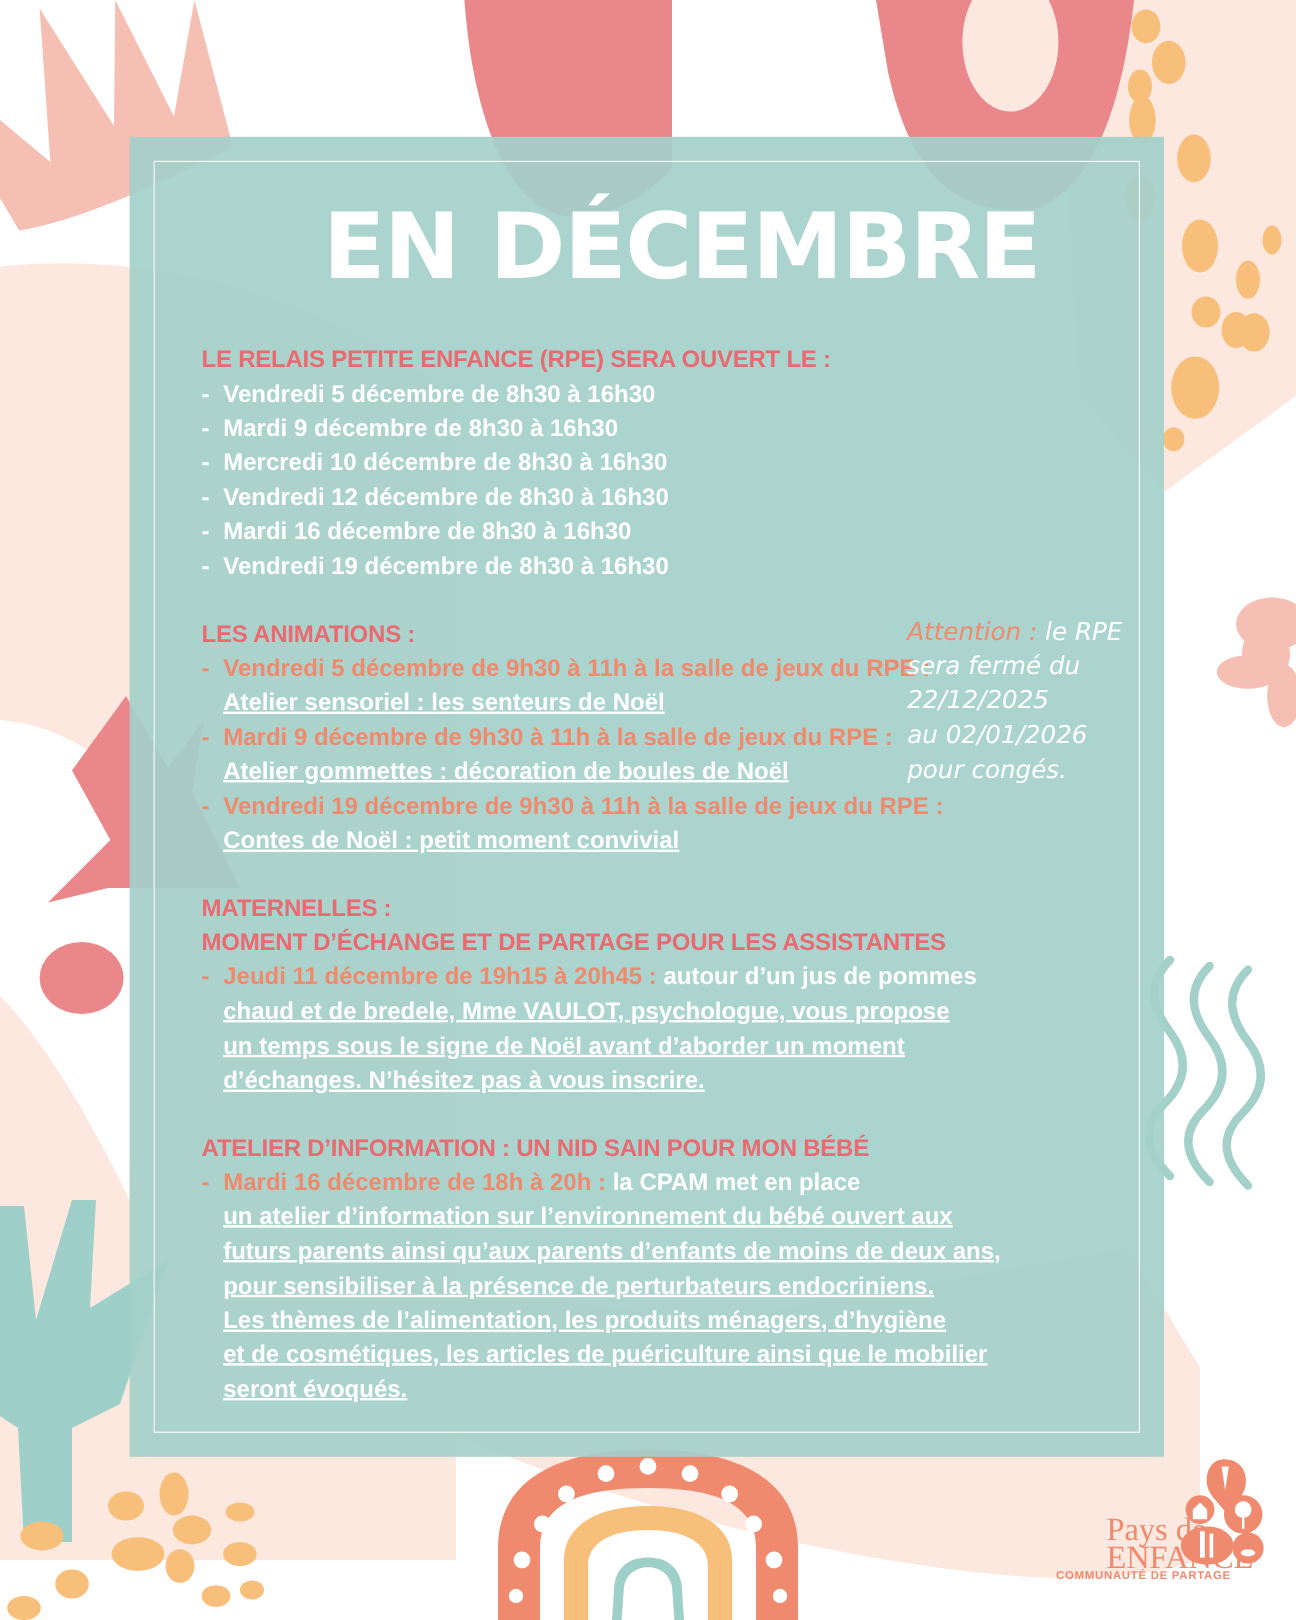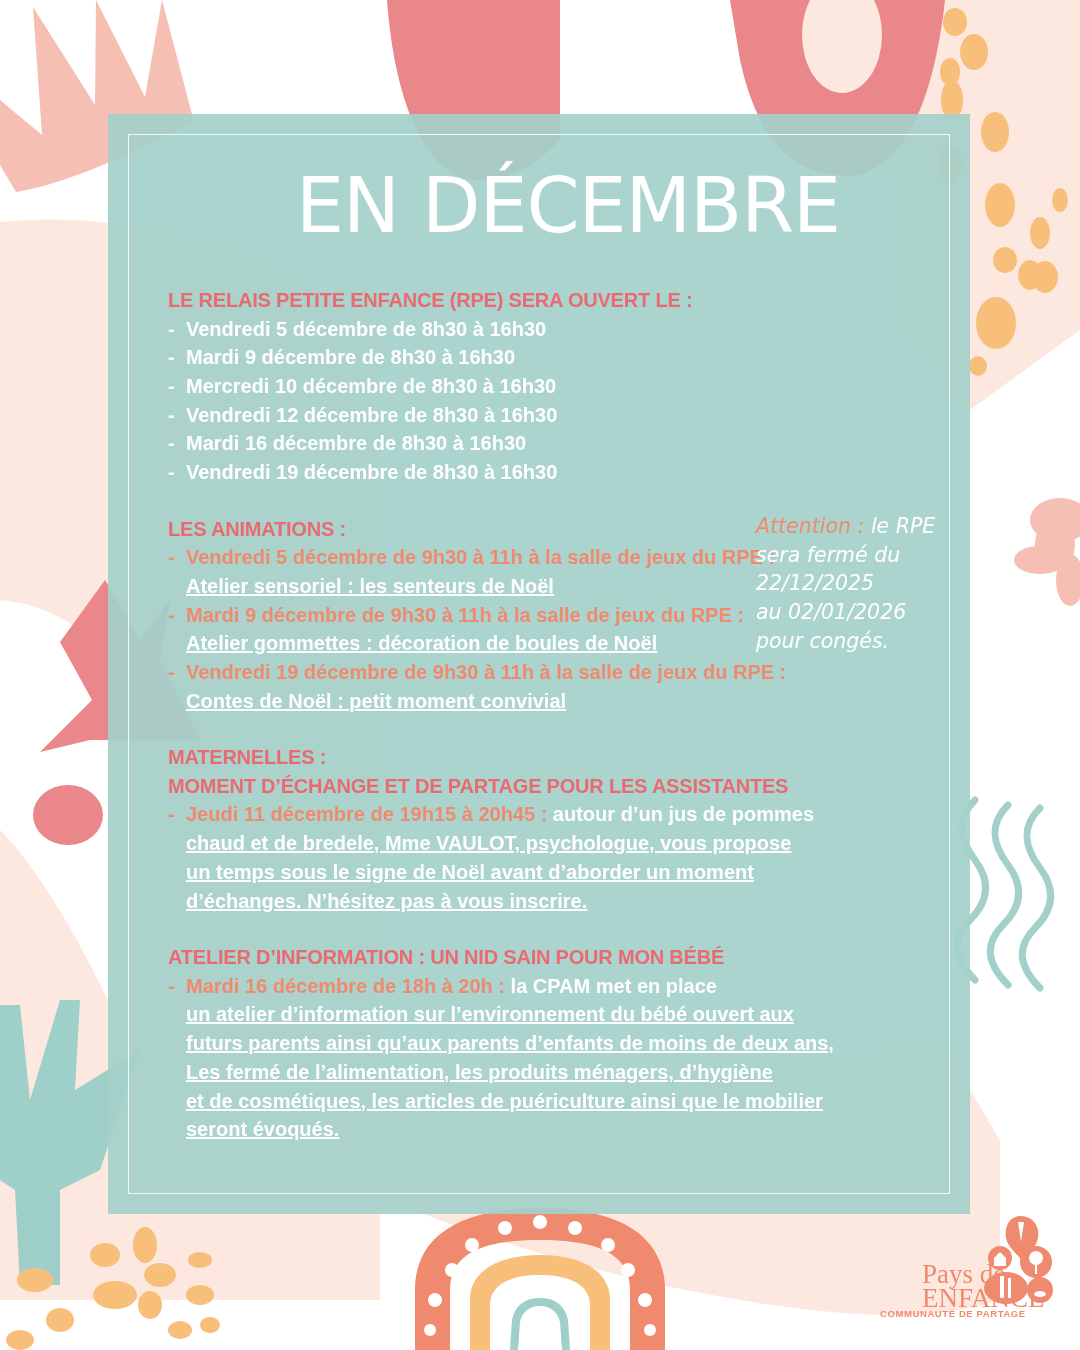--- a/index.html
+++ b/index.html
@@ -9,21 +9,21 @@
   .panel {
     position: absolute; left: 108px; top: 114px; width: 862px; height: 1100px;
     background: rgba(164, 208, 202, 0.92);
   }
   .panel-inner {
     position: absolute; left: 20px; top: 20px; right: 20px; bottom: 20px;
     border: 1.5px solid rgba(255,255,255,0.85);
   }
   .title {
     position: absolute; left: 10px; right: 0; top: 54px; text-align: center;
-    color: #ffffff; font-family: "DejaVu Sans", sans-serif; font-weight: normal;
+    color: #ffffff; font-family: "DejaVu Sans", sans-serif; font-weight: bold;
     font-size: 76px; letter-spacing: -1px; line-height: 1; padding-left: 48px;
   }
   .content { position: absolute; left: 60px; top: 172px; width: 760px; }
   .h {
     color: #ea6a72; font-family: "Liberation Sans", sans-serif; font-weight: bold;
     font-size: 20px; line-height: 28.5px; text-transform: uppercase; letter-spacing: -0.2px;
   }
   .line { color: #ffffff; font-weight: bold; font-size: 20px; line-height: 28.7px; white-space: nowrap; }
   .dash { display: inline-block; width: 18px; }
   .orange { color: #f08a6e; }
@@ -174,21 +174,22 @@
       <div class="line indent">d’échanges. N’hésitez pas à vous inscrire.</div>
     </div>
 
     <div class="gap"></div>
 
     <div>
       <div class="h">ATELIER D’INFORMATION : UN NID SAIN POUR MON BÉBÉ</div>
       <div class="line"><span class="dash orange">-</span><span class="orange">Mardi 16 décembre de 18h à 20h :</span><span> la CPAM met en place</span></div>
       <div class="line indent">un atelier d’information sur l’environnement du bébé ouvert aux</div>
       <div class="line indent">futurs parents ainsi qu’aux parents d’enfants de moins de deux ans,</div>
-      <div class="line indent">Les fermé de l’alimentation, les produits ménagers, d’hygiène</div>
+      <div class="line indent">pour sensibiliser à la présence de perturbateurs endocriniens.</div>
+      <div class="line indent">Les thèmes de l’alimentation, les produits ménagers, d’hygiène</div>
       <div class="line indent">et de cosmétiques, les articles de puériculture ainsi que le mobilier</div>
       <div class="line indent">seront évoqués.</div>
     </div>
 
     <div class="attention">
       <div><span class="hl">Attention :</span><span> le RPE</span></div>
       <div>sera fermé du</div>
       <div>22/12/2025</div>
       <div>au 02/01/2026</div>
       <div>pour congés.</div>

